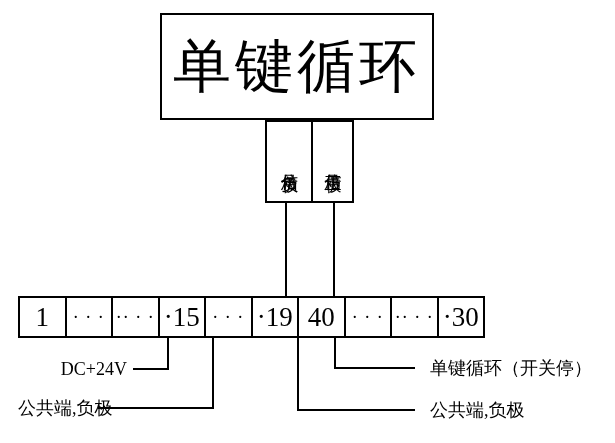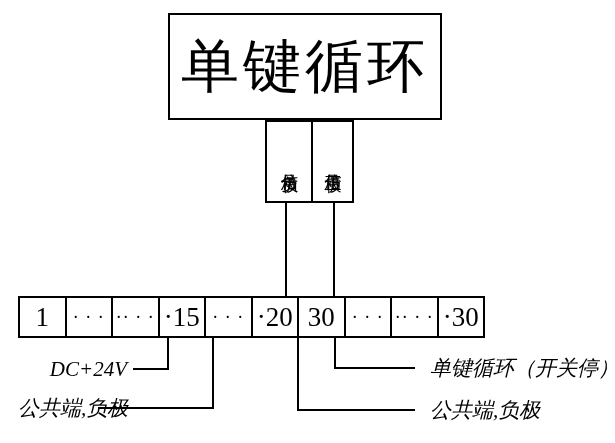--- a/index.html
+++ b/index.html
@@ -10,21 +10,21 @@
     position: relative;
     width: 615px;
     height: 443px;
     background: #ffffff;
     overflow: hidden;
   }
 
   
   .device-box {
     position: absolute;
-    left: 168px; top: 13px;
+    left: 160px; top: 13px;
     width: 274px; height: 107px;
     border: 2px solid #000;
     display: flex; align-items: center; justify-content: center;
   }
   .device-box .title {
     font-size: 58px;
     letter-spacing: 4px;
     white-space: nowrap;
   }
 
@@ -70,24 +70,23 @@
     font-size: 27px;
     white-space: nowrap;
     overflow: hidden;
   }
   .cell:last-child { border-right: none; }
   .cell.dots { font-size: 18px; letter-spacing: 1px; }
 
   
   .ann {
     position: absolute;
-    font-size: 21px;
+    font-size: 18px;
     white-space: nowrap;
     line-height: 26px;
-    font-style: italic;
   }
   .ann.right-align { text-align: right; }
 </style>
 </head>
 <body>
 
 <div class="canvas">
 
   <div class="device-box">
     <span class="title">单键循环</span>
@@ -104,22 +103,22 @@
 
   <div class="wire" style="left:285px; top:202px; width:2px; height:94px;"></div>
   <div class="wire" style="left:333px; top:202px; width:2px; height:94px;"></div>
 
   <div class="strip">
     <div class="cell">1</div>
     <div class="cell dots">· · ·</div>
     <div class="cell dots">·· · ·</div>
     <div class="cell">·15</div>
     <div class="cell dots">· · ·</div>
-    <div class="cell">·20</div>
-    <div class="cell">30</div>
+    <div class="cell">·19</div>
+    <div class="cell">40</div>
     <div class="cell dots">· · ·</div>
     <div class="cell dots">·· · ·</div>
     <div class="cell">·30</div>
   </div>
 
   <div class="wire" style="left:167px; top:338px; width:2px; height:32px;"></div>
   <div class="wire" style="left:133px; top:368px; width:36px; height:2px;"></div>
 
   <div class="wire" style="left:212px; top:338px; width:2px; height:71px;"></div>
   <div class="wire" style="left:98px; top:407px; width:116px; height:2px;"></div>

